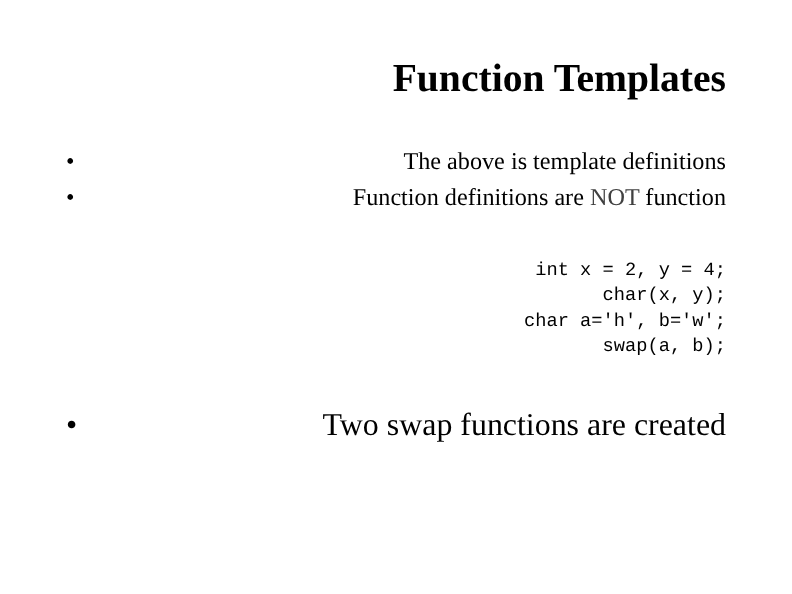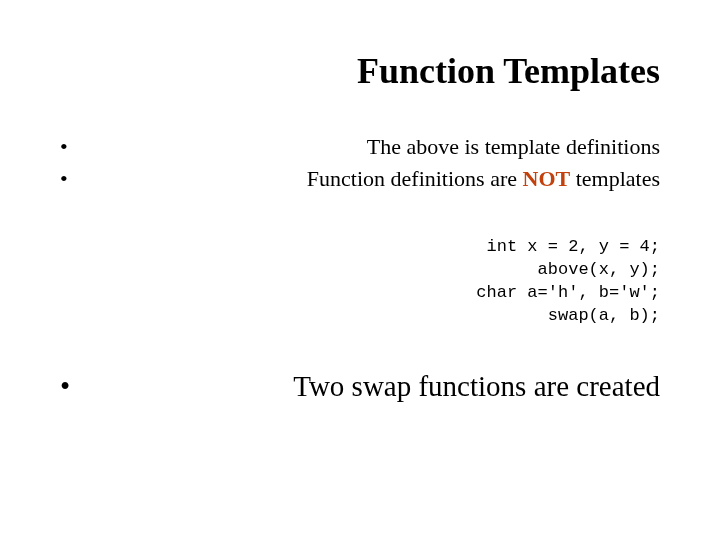--- a/index.html
+++ b/index.html
@@ -34,22 +34,22 @@
       margin-bottom: 2px;
       line-height: 1.35;
     }
     .bullets li::before {
       content: "•";
       position: absolute;
       left: 0;
       top: 0;
     }
     .emph-red {
-      color: #c2410c;
-      font-weight: bold;
+      color: #404040;
+      font-weight: normal;
     }
     .code-block {
       font-family: "Courier New", Courier, monospace;
       font-size: 17px;
       margin-left: 48px;
       margin-top: 18px;
       margin-bottom: 26px;
       line-height: 1.35;
       white-space: pre;
     }
@@ -71,26 +71,26 @@
     }
   </style>
 </head>
 <body>
 
 <h1 class="title">Function Templates</h1>
 
 <ul class="bullets">
   <li>The above is template definitions</li>
   <li>
-    <span>Function definitions are </span><span class="emph-red">NOT</span><span> templates</span>
+    <span>Function definitions are </span><span class="emph-red">NOT</span><span> function</span>
   </li>
 </ul>
 
 <div class="code-block">
 <span>int x = 2, y = 4;</span>
-<span>above(x, y);</span>
+<span>char(x, y);</span>
 <span>char a='h', b='w';</span>
 <span>swap(a, b);</span>
 </div>
 
 <ul class="bullets-last">
   <li>Two swap functions are created</li>
 </ul>
 
 </body></html>

